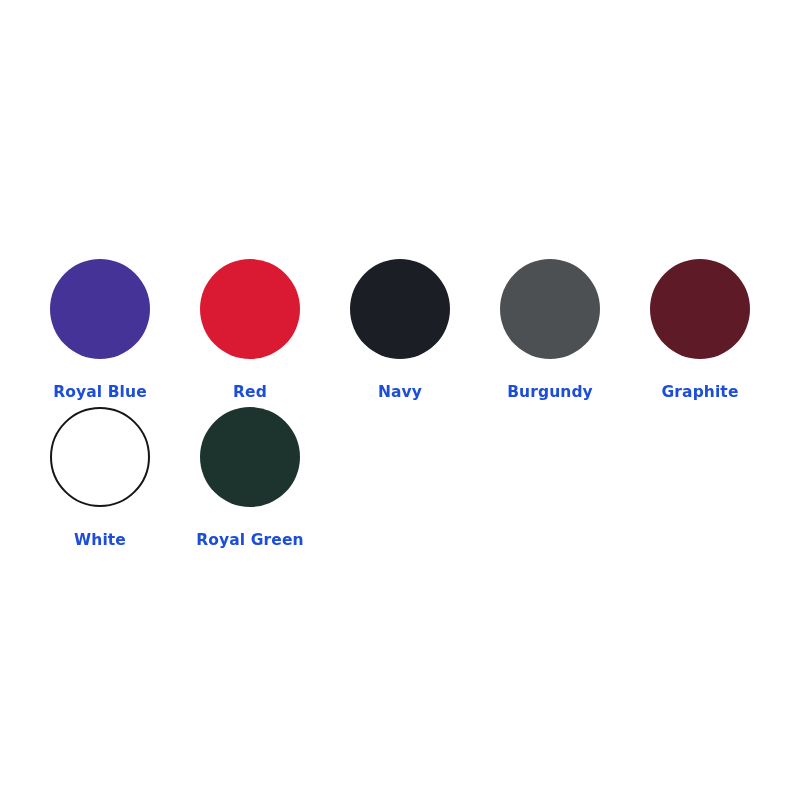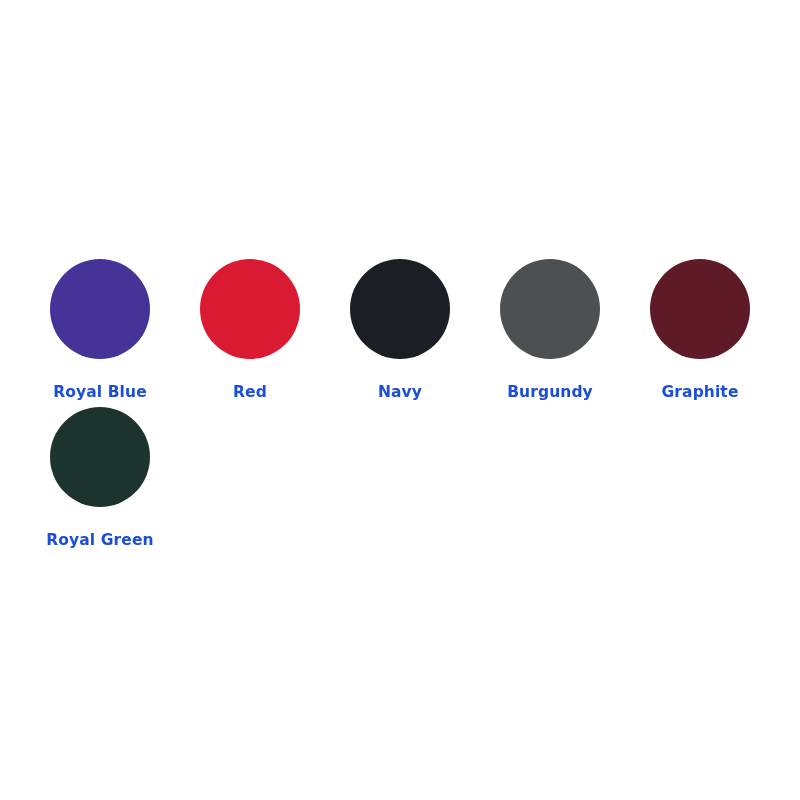--- a/index.html
+++ b/index.html
@@ -93,20 +93,24 @@
     <div class="swatch-cell">
       <div class="swatch-dot" style="background: rgb(77, 80, 83);"></div>
       <div class="swatch-label">Burgundy</div>
     </div>
 
     <div class="swatch-cell">
       <div class="swatch-dot" style="background: rgb(94, 26, 38);"></div>
       <div class="swatch-label">Graphite</div>
     </div>
 
+    <div class="swatch-cell">
+      <div class="swatch-dot outlined" style="background: rgb(255, 255, 255); border-color: rgb(22, 22, 22);"></div>
+      <div class="swatch-label">White</div>
+    </div>
 
     <div class="swatch-cell">
       <div class="swatch-dot" style="background: rgb(29, 51, 45);"></div>
       <div class="swatch-label">Royal Green</div>
     </div>
 
   </div>
 </div>
 
 </body></html>

